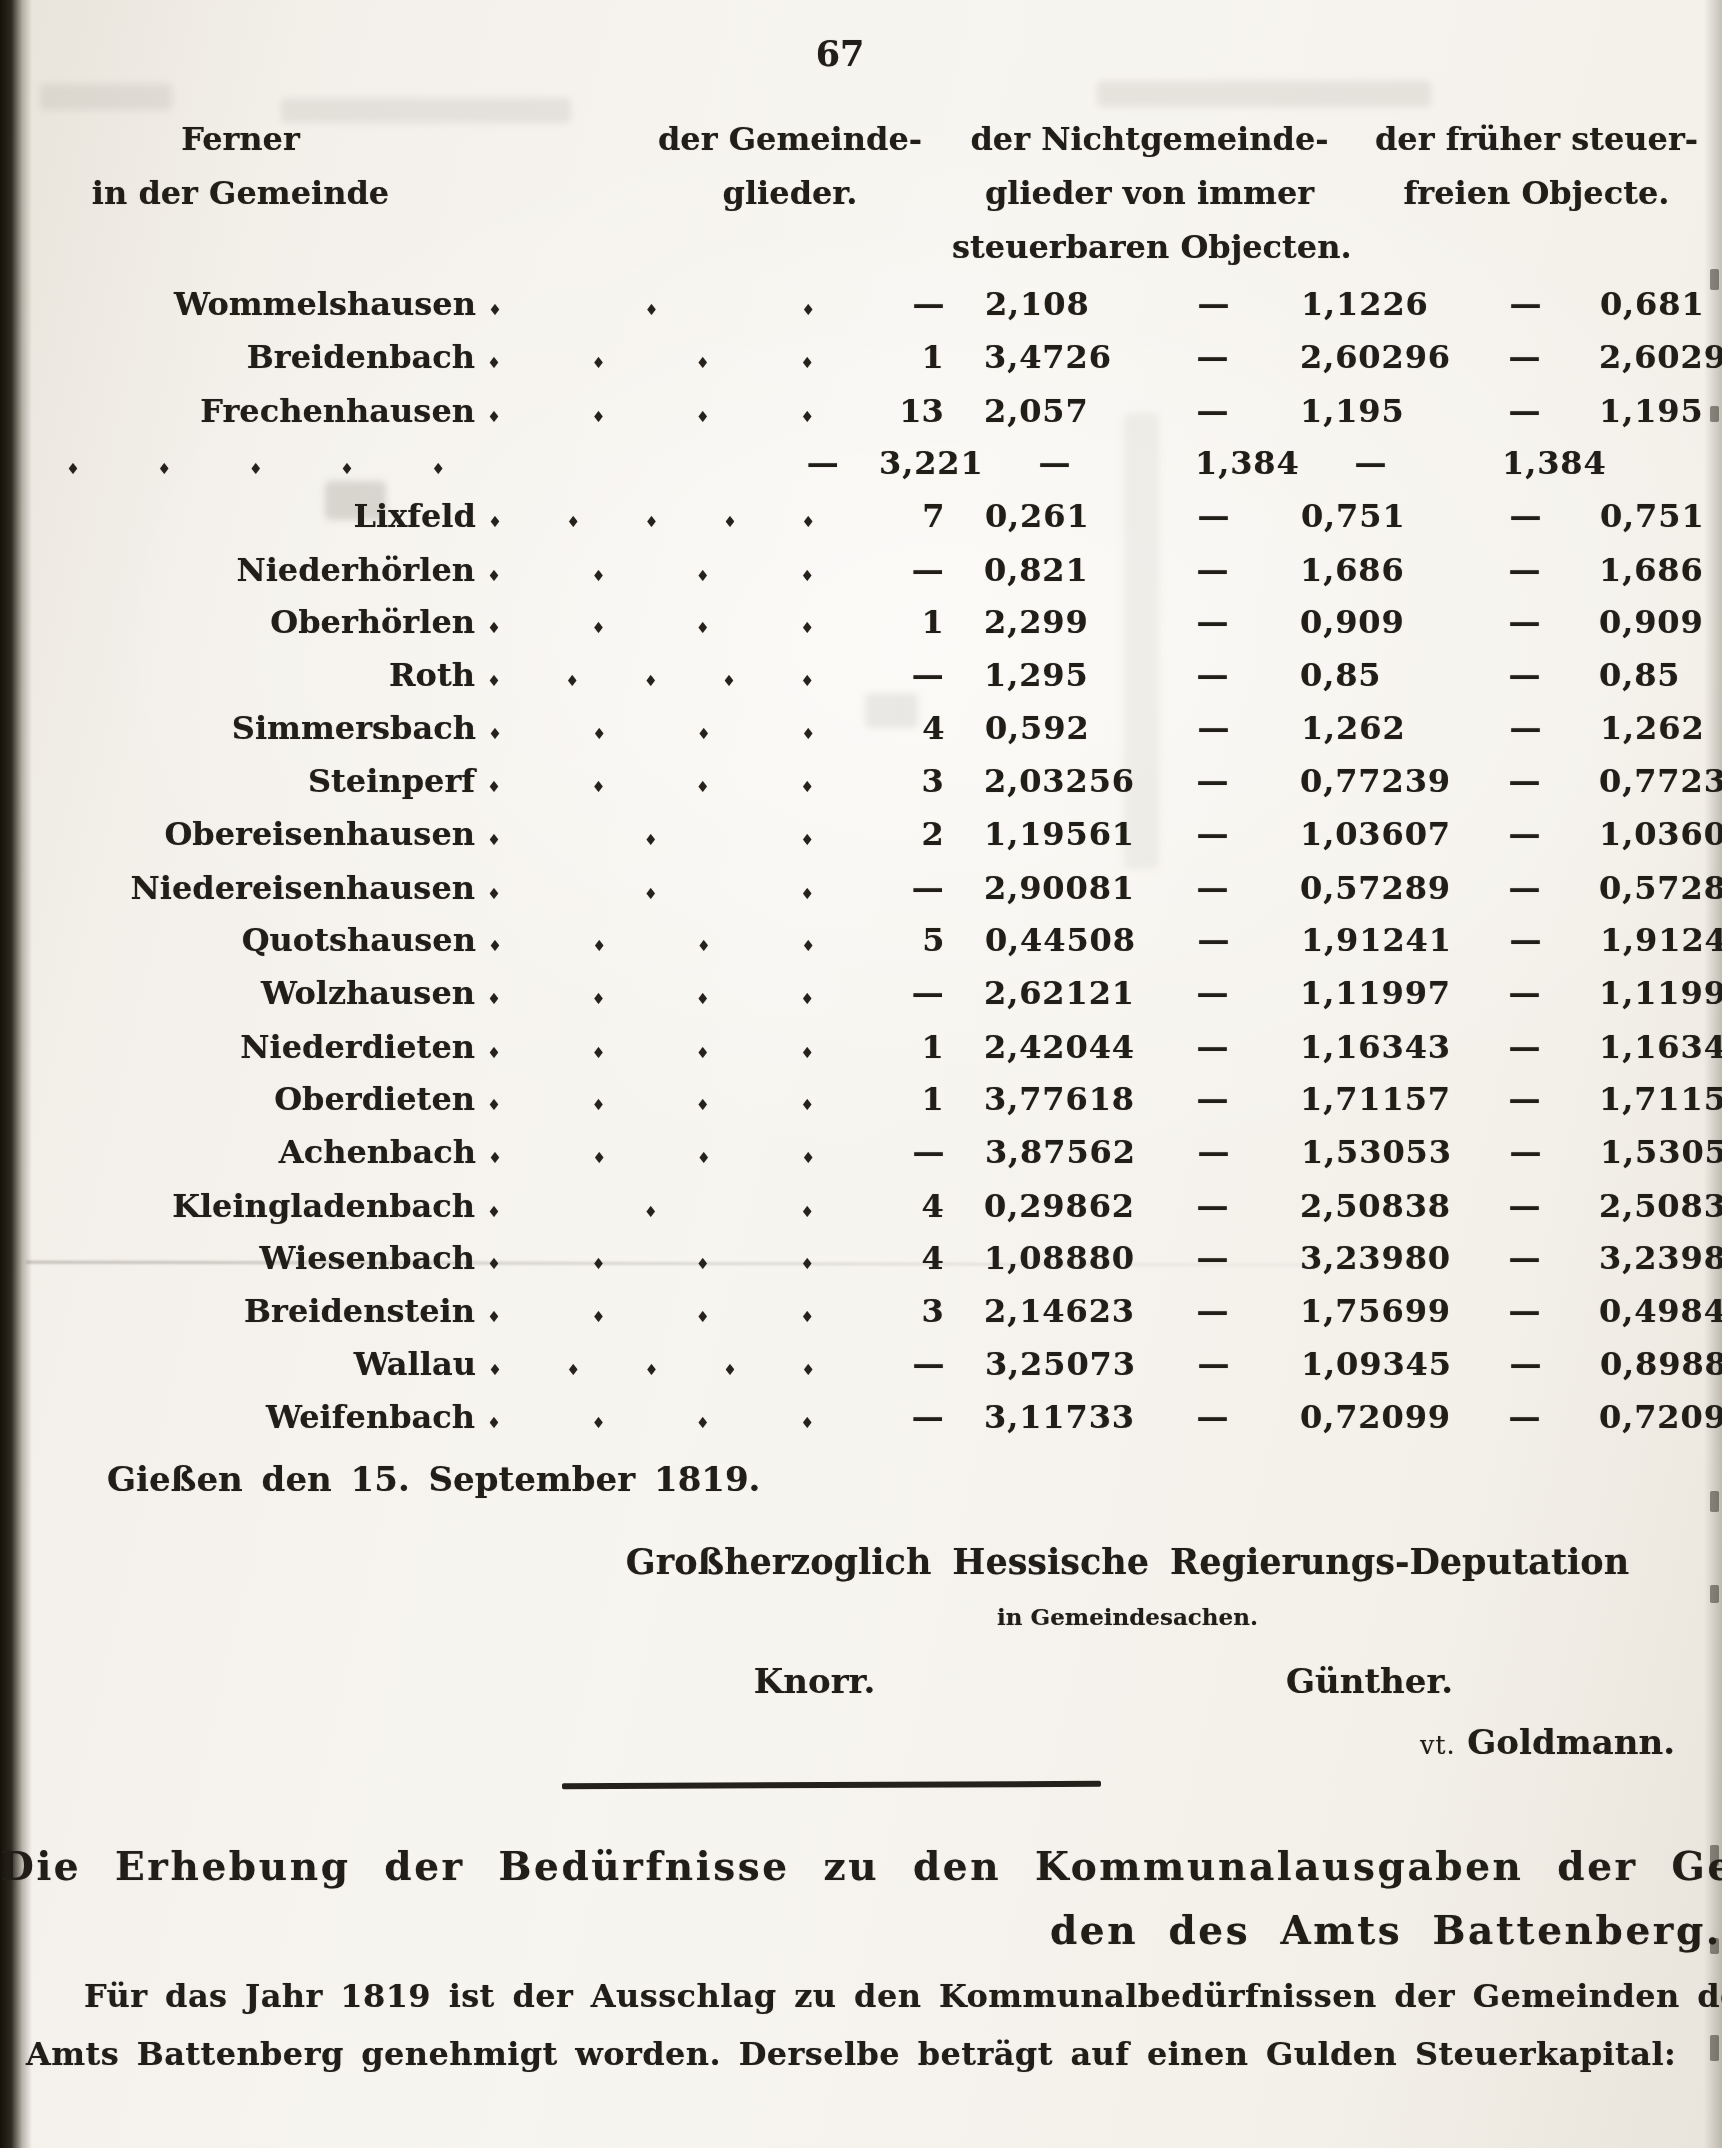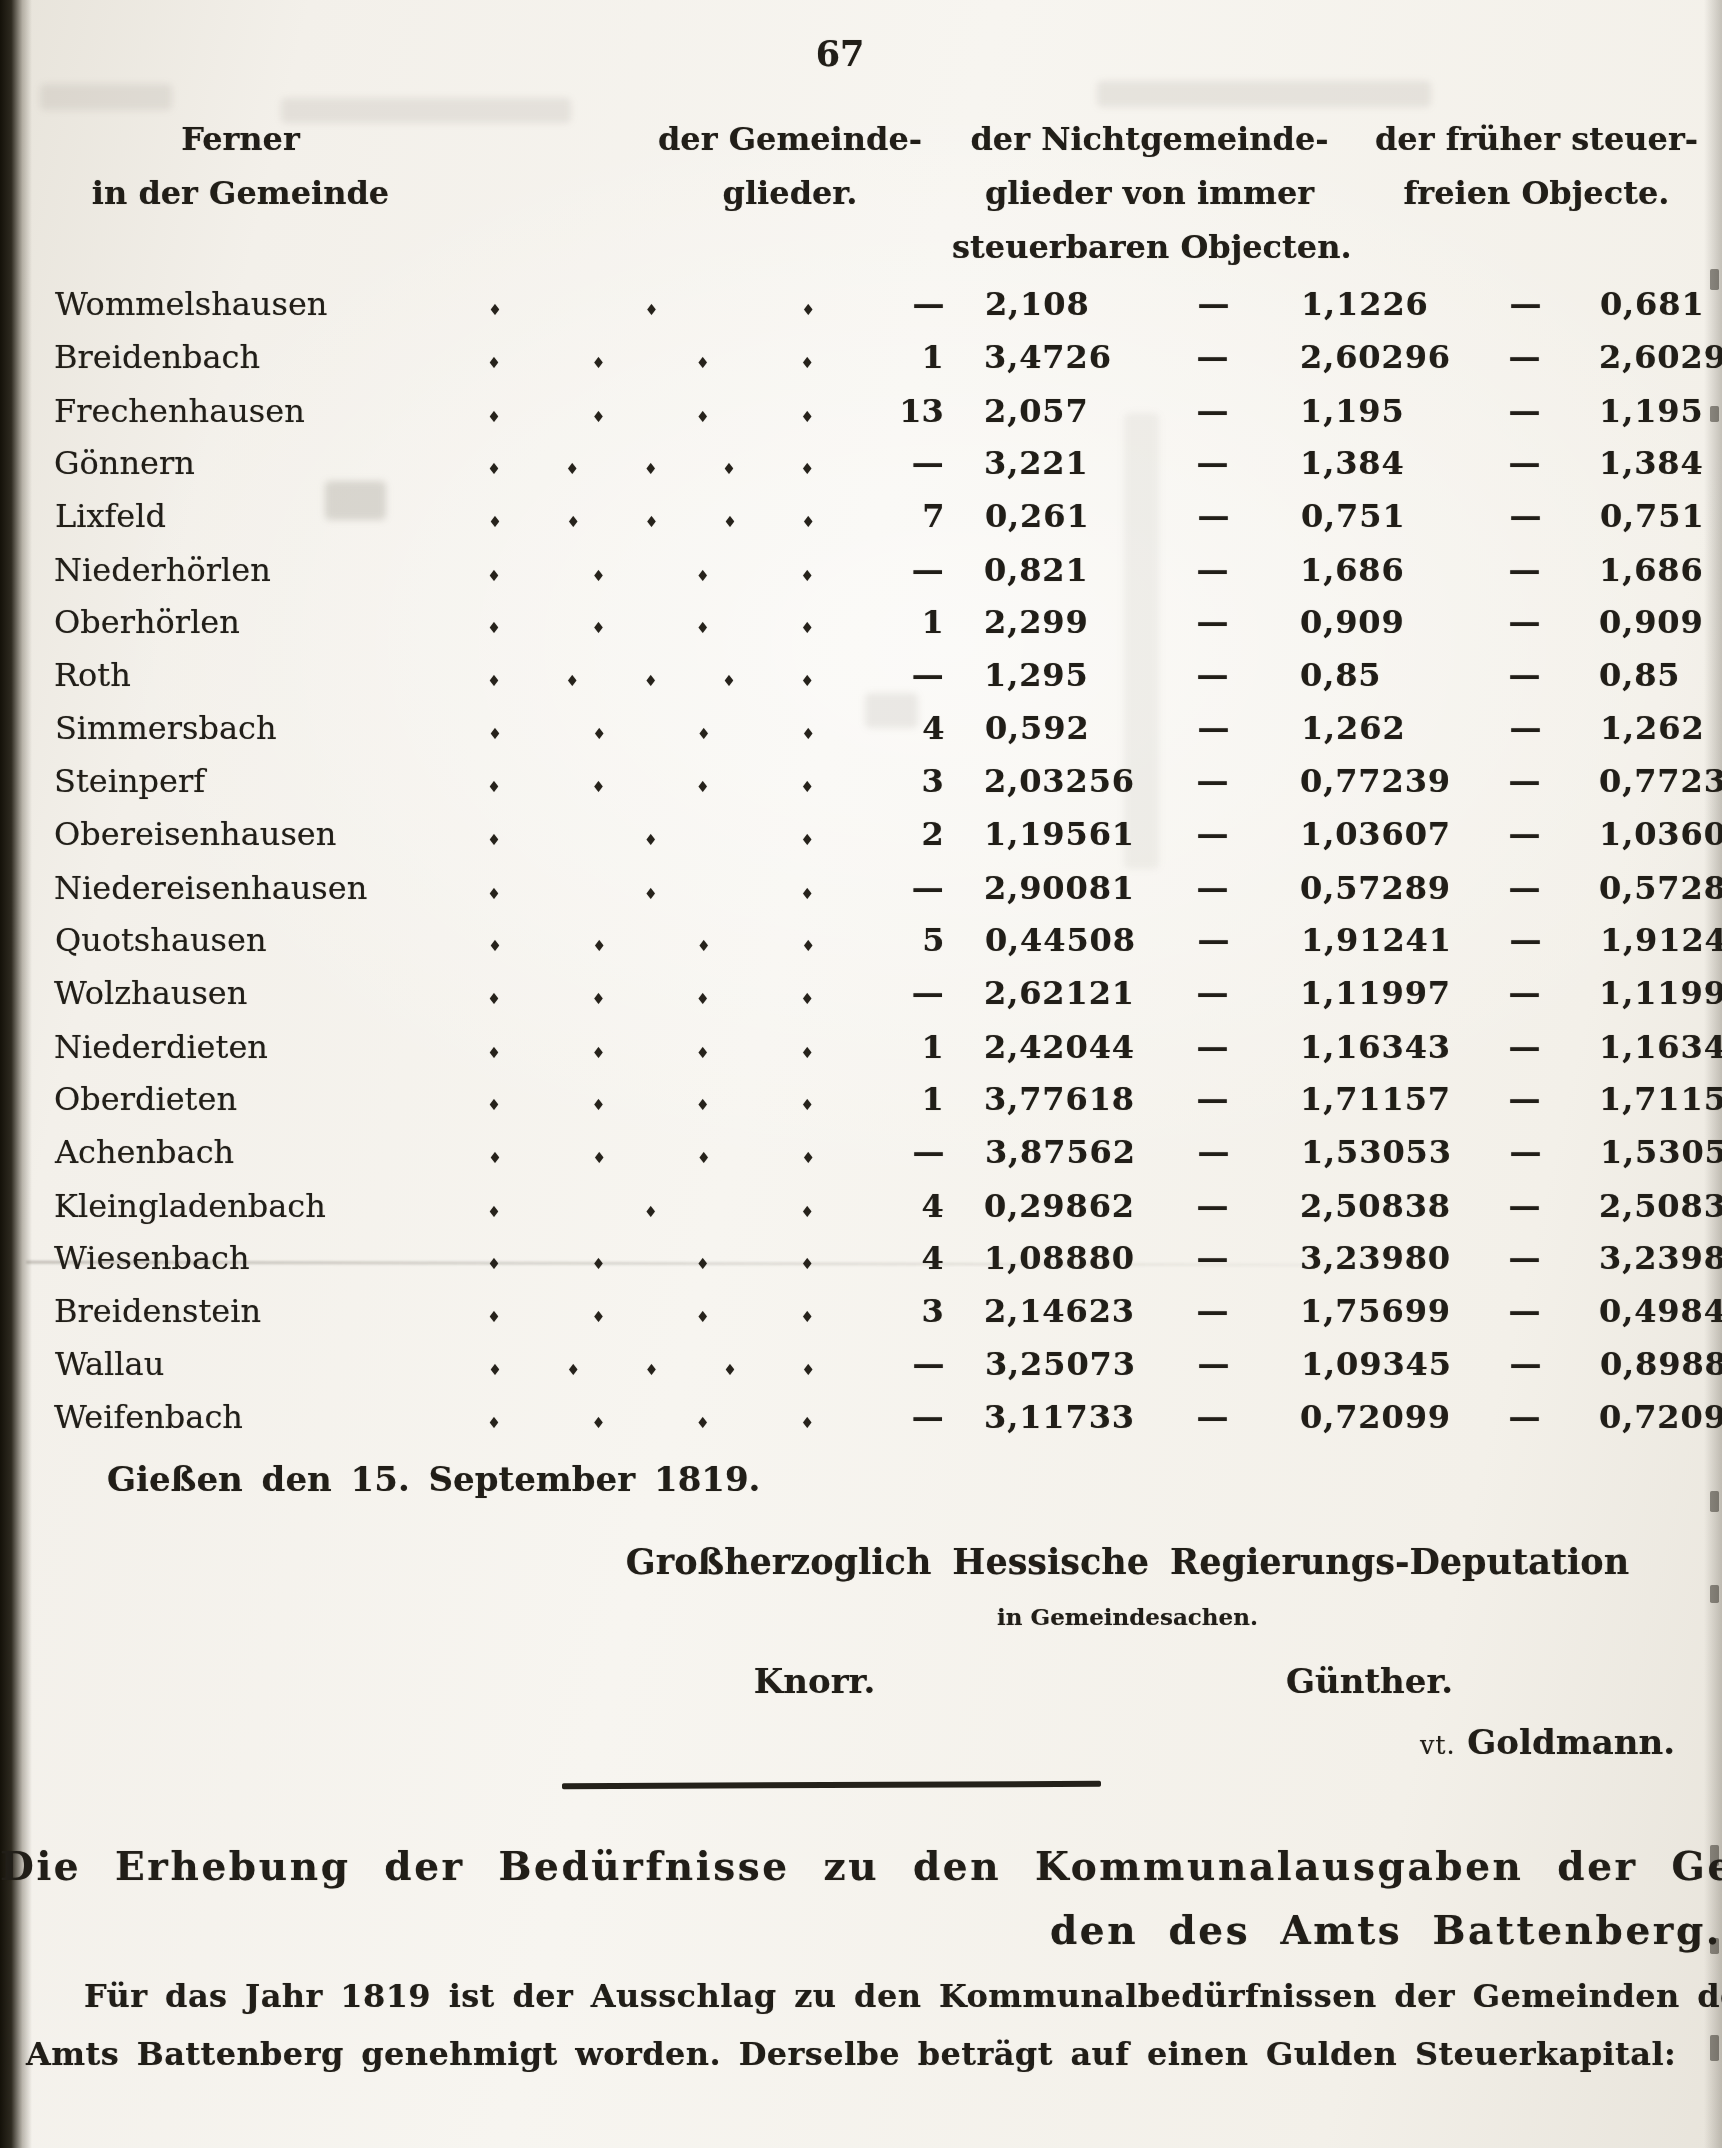--- a/index.html
+++ b/index.html
@@ -35,21 +35,21 @@
   .h3{left:952px;width:395px;}
   .h4{left:1352px;width:369px;}
 
   
   .rows{position:absolute;top:284px;left:54px;width:1650px;}
   .row{display:grid;grid-template-columns:421px 369px 105px 211px 105px 211px 97px 1fr;
     align-items:baseline;height:53px;}
   .row:nth-child(3n){transform:translateY(0.9px);}
   .row:nth-child(4n+1){transform:translateX(0.9px);}
   .cell{white-space:nowrap;}
-  .name{font-size:32px;font-weight:normal;}
+  .name{font-size:32px;font-weight:bold;text-align:right;}
   .dots{display:flex;justify-content:space-between;align-items:center;padding:0 30px 0 12.3px;height:53px;}
   .dot{font-size:15px;line-height:53px;color:#26221b;}
   .num{font-size:32px;font-weight:bold;text-align:right;padding-right:5.3px;}
   .val{font-size:32px;font-weight:bold;padding-left:35px;letter-spacing:0.9px;}
   .v3{padding-left:26px;}
   .dash{font-size:32px;font-weight:bold;text-align:center;}
 
   
   .dateline{position:absolute;top:1459px;left:107px;font-size:34px;font-weight:bold;word-spacing:7px;white-space:nowrap;}
   .auth1{position:absolute;top:1541px;left:544px;width:1167px;text-align:center;font-size:35px;font-weight:bold;word-spacing:8.8px;white-space:nowrap;}
@@ -152,21 +152,20 @@
           <span class="dot">♦</span>
         </span>
         <span class="cell num">13</span>
         <span class="cell val">2,057</span>
         <span class="cell dash">—</span>
         <span class="cell val">1,195</span>
         <span class="cell dash">—</span>
         <span class="cell val v3">1,195</span>
       </div>
       <div class="row">
-        <span class="cell name">Gönnern</span>
         <span class="cell dots">
           <span class="dot">♦</span>
           <span class="dot">♦</span>
           <span class="dot">♦</span>
           <span class="dot">♦</span>
           <span class="dot">♦</span>
         </span>
         <span class="cell num">—</span>
         <span class="cell val">3,221</span>
         <span class="cell dash">—</span>

